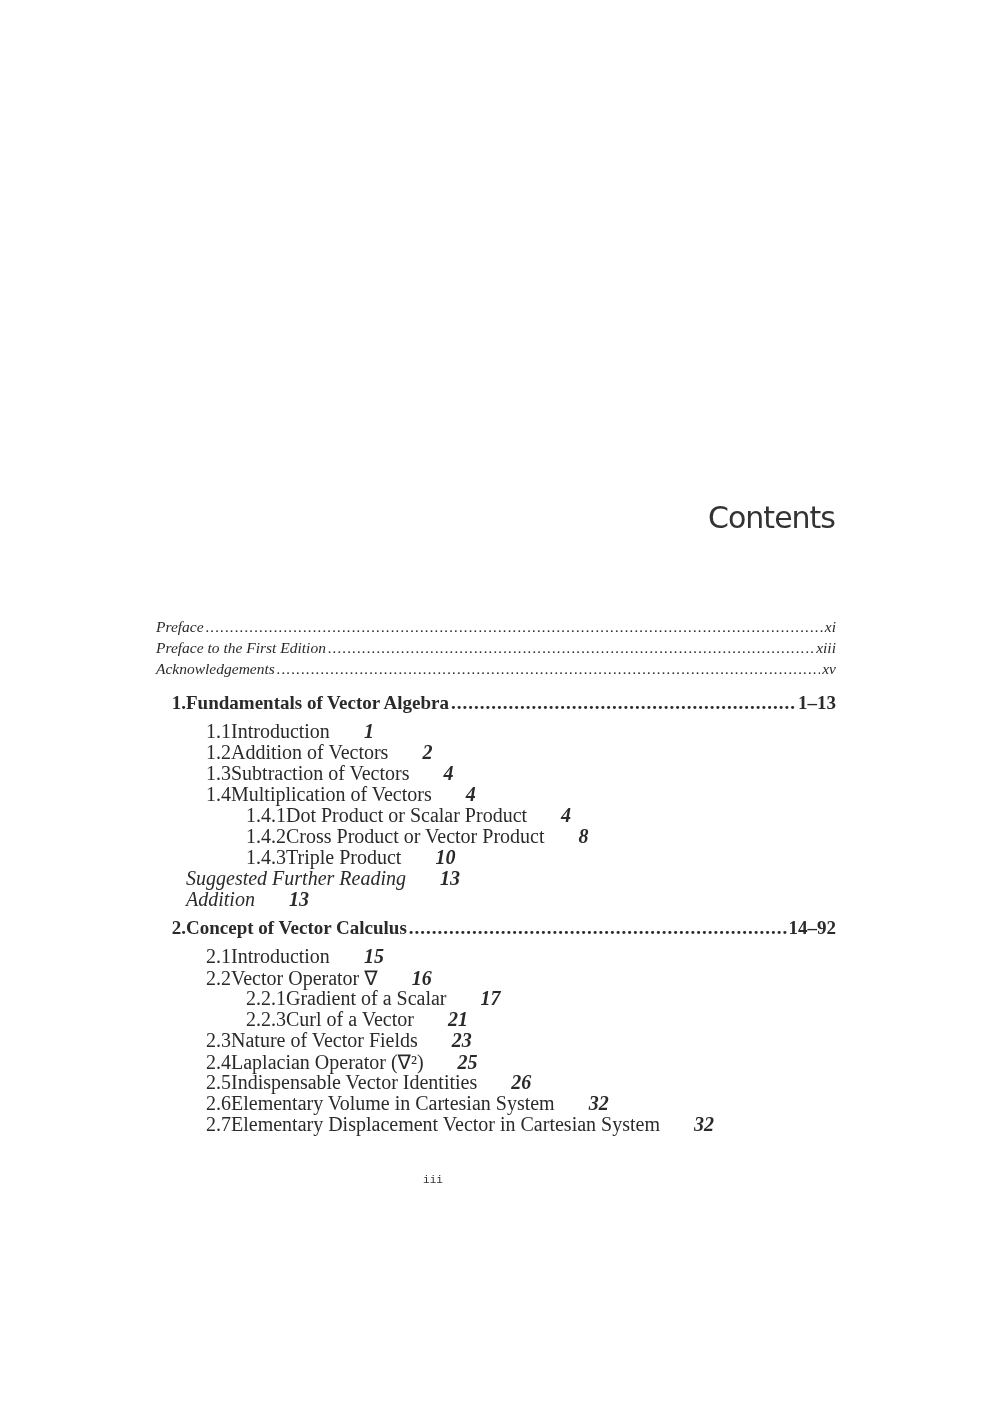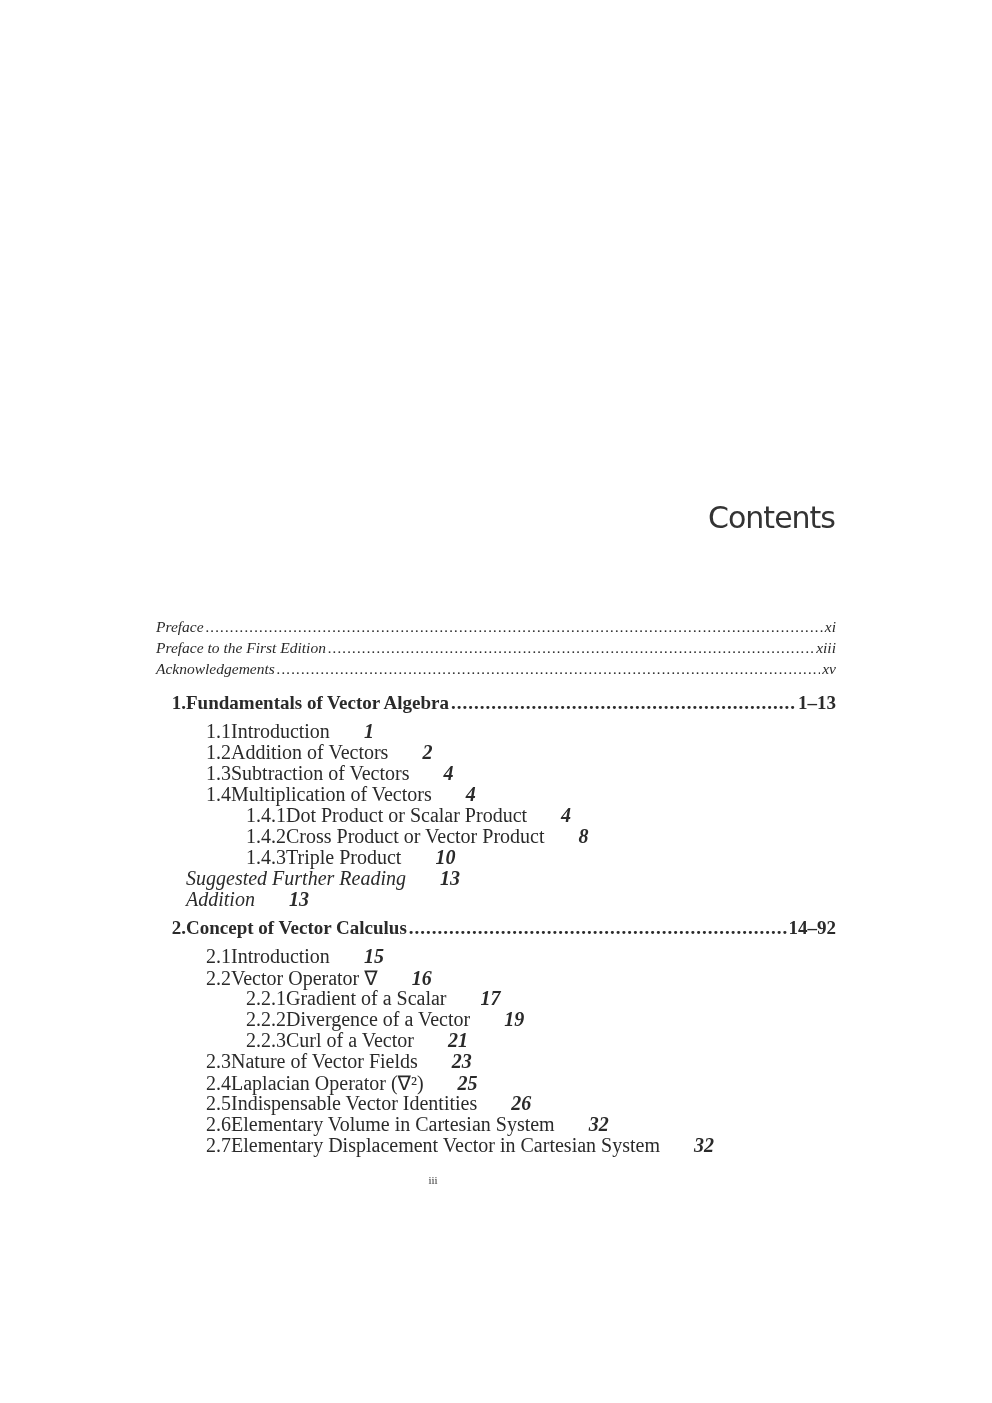--- a/index.html
+++ b/index.html
@@ -17,21 +17,21 @@
   .gap-front { height: 11px; }
   .gap-ch { height: 8px; }
   .entry { display: flex; align-items: baseline; height: 21px; font-size: 20px; }
   .l2 { padding-left: 30px; }
   .l2 .sec { width: 45px; }
   .l3 { padding-left: 75px; }
   .l3 .sec { width: 55px; }
   .l2i { padding-left: 30px; font-style: italic; }
   .pg-inline { font-weight: bold; font-style: italic; margin-left: 34px; }
   .page-num { position: absolute; top: 1174px; left: 0; width: 866px; text-align: center;
-              font-family: Liberation Serif, serif; font-size: 11px; color: #333; }
+              font-family: Liberation Mono, monospace; font-size: 11px; color: #333; }
 </style>
 </head>
 <body>
 
 <div class="title">Contents</div>
 
 <div class="toc">
 
   <div class="front-row">
     <span>Preface</span>
@@ -118,25 +118,20 @@
     <span class="sec">2.2</span>
     <span>Vector Operator ∇</span>
     <span class="pg-inline">16</span>
   </div>
   <div class="entry l3">
     <span class="sec">2.2.1</span>
     <span>Gradient of a Scalar</span>
     <span class="pg-inline">17</span>
   </div>
   <div class="entry l3">
-    <span class="sec">2.2.2</span>
-    <span>Divergence of a Vector</span>
-    <span class="pg-inline">19</span>
-  </div>
-  <div class="entry l3">
     <span class="sec">2.2.3</span>
     <span>Curl of a Vector</span>
     <span class="pg-inline">21</span>
   </div>
   <div class="entry l2">
     <span class="sec">2.3</span>
     <span>Nature of Vector Fields</span>
     <span class="pg-inline">23</span>
   </div>
   <div class="entry l2">

